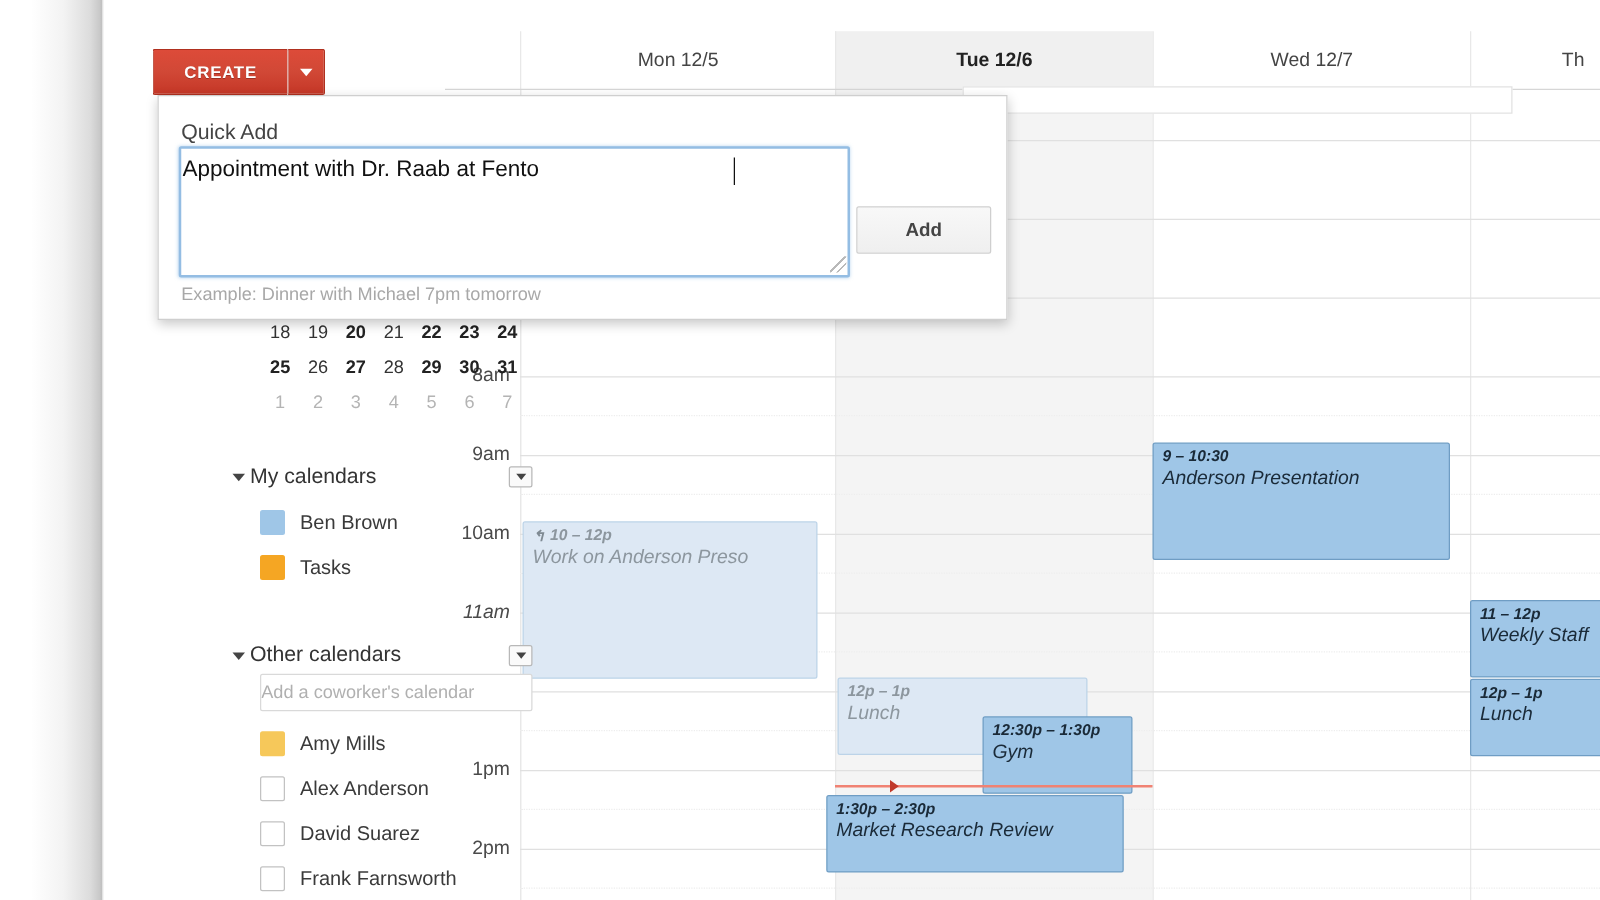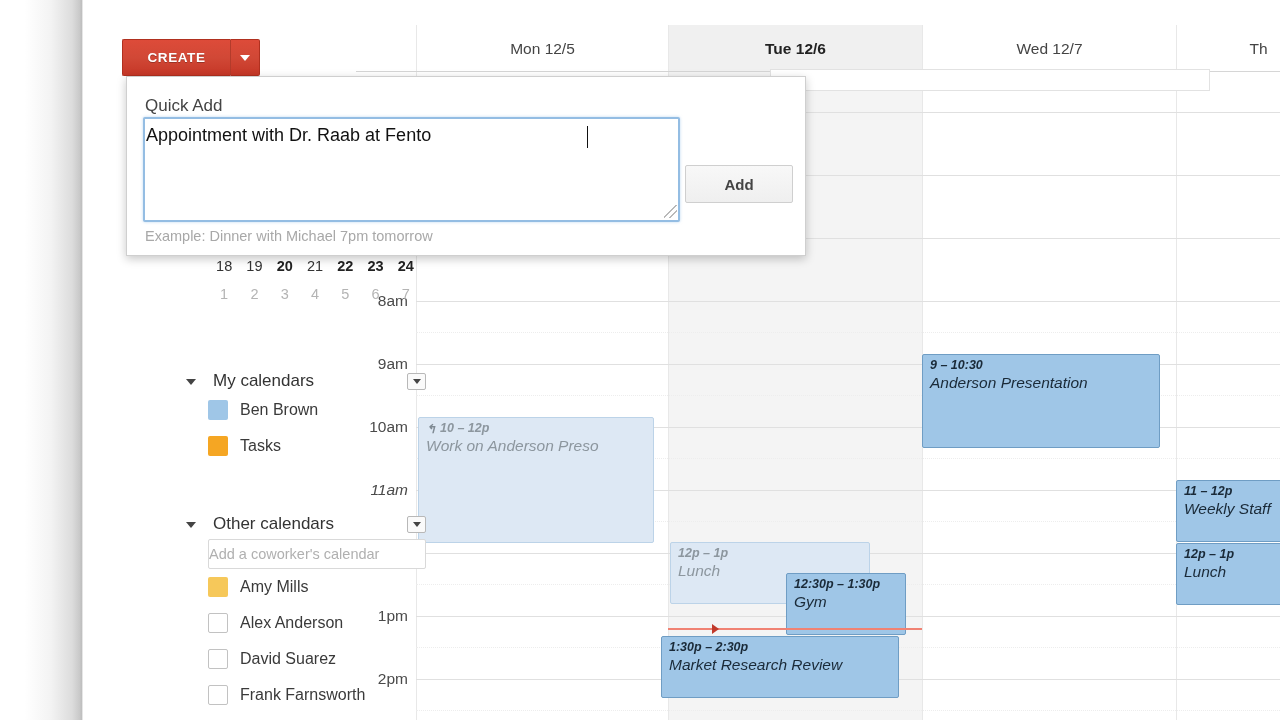--- a/index.html
+++ b/index.html
@@ -78,21 +78,21 @@
   .mini-cell {
     width: 30.3px; text-align: center;
     font-size: 14.5px; color: #333;
   }
   .mini-cell.bold { font-weight: bold; color: #222; }
   .mini-cell.muted { color: #b4b4b4; font-weight: normal; }
 
   
   .cal-group { position: absolute; left: 103px; width: 240px; }
   .cal-group .ghead {
-    display: flex; align-items: center; gap: 17px;
+    display: flex; align-items: center; gap: 4px;
     height: 22px; cursor: pointer;
   }
   .ghead .tri {
     width: 0; height: 0;
     border-left: 5px solid transparent; border-right: 5px solid transparent;
     border-top: 6px solid #444;
     margin-top: 2px;
   }
   .ghead .gtitle { font-size: 17px; color: #333; }
   .ghead .gmenu {
@@ -103,21 +103,21 @@
     display: flex; align-items: center; justify-content: center;
     cursor: pointer;
   }
   .ghead .gmenu i {
     width: 0; height: 0;
     border-left: 4px solid transparent; border-right: 4px solid transparent;
     border-top: 5px solid #444;
   }
 
   .cal-item {
-    display: flex; align-items: center; gap: 12px;
+    display: flex; align-items: flex-end; gap: 12px;
     height: 36px; padding-left: 22px; cursor: pointer;
   }
   .cal-swatch {
     width: 20px; height: 20px; border-radius: 2px; flex: none;
   }
   .cal-swatch.empty { background: #fff; border: 1px solid #c2c2c2; }
   .cal-name { font-size: 16px; color: #3a3a3a; }
 
   .coworker-input {
     margin-left: 22px; margin-top: 4px;
@@ -385,20 +385,29 @@
         <div class="mini-row">
           <div class="mini-cell">18</div>
           <div class="mini-cell">19</div>
           <div class="mini-cell bold">20</div>
           <div class="mini-cell">21</div>
           <div class="mini-cell bold">22</div>
           <div class="mini-cell bold">23</div>
           <div class="mini-cell bold">24</div>
         </div>
         <div class="mini-row">
+          <div class="mini-cell bold">25</div>
+          <div class="mini-cell">26</div>
+          <div class="mini-cell bold">27</div>
+          <div class="mini-cell">28</div>
+          <div class="mini-cell bold">29</div>
+          <div class="mini-cell bold">30</div>
+          <div class="mini-cell bold">31</div>
+        </div>
+        <div class="mini-row">
           <div class="mini-cell muted">1</div>
           <div class="mini-cell muted">2</div>
           <div class="mini-cell muted">3</div>
           <div class="mini-cell muted">4</div>
           <div class="mini-cell muted">5</div>
           <div class="mini-cell muted">6</div>
           <div class="mini-cell muted">7</div>
         </div>
       </div>
 

